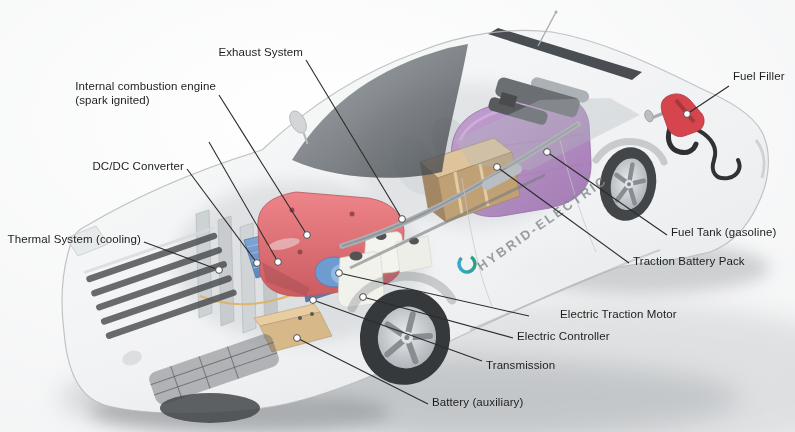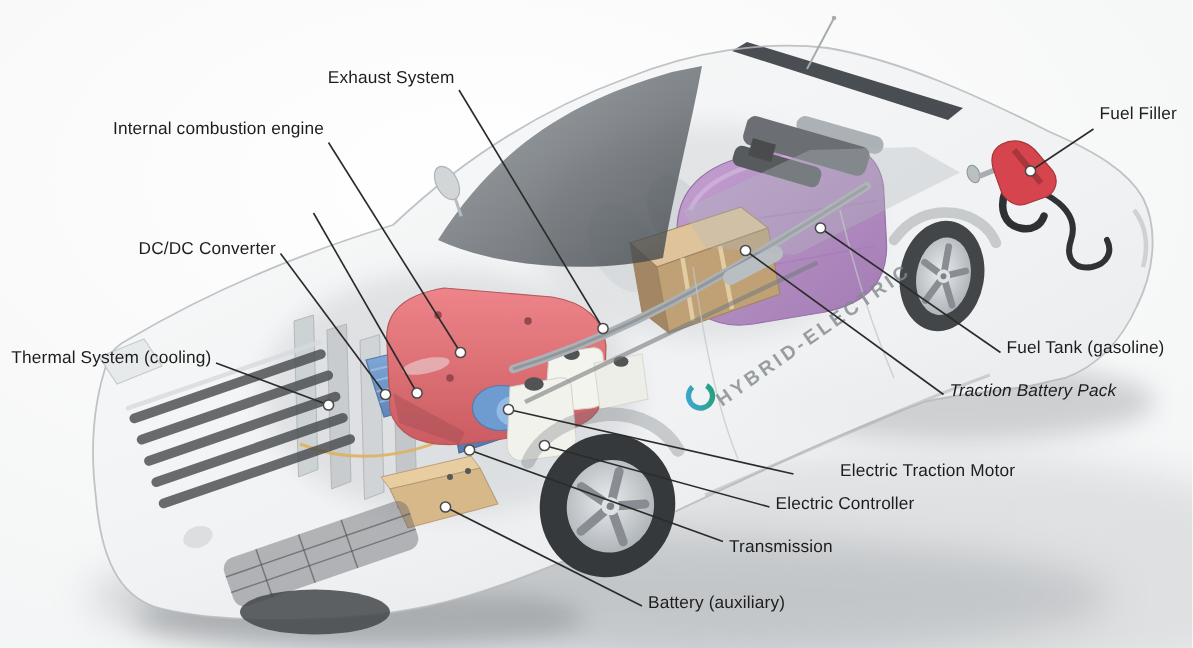--- a/index.html
+++ b/index.html
@@ -304,34 +304,35 @@
         <circle cx="297" cy="338" r="3.4" class="dot"></circle>
       </g>
 </svg>
 
 <div id="label-layer">
       <div class="callout right" style="top: 46px; right: 492px;">
         <div>Exhaust System</div>
       </div>
       <div class="callout right" style="top: 80px; right: 579px;">
         <div>Internal combustion engine</div>
+        <div>(spark ignited)</div>
       </div>
       <div class="callout right" style="top: 160px; right: 611px;">
         <div>DC/DC Converter</div>
       </div>
       <div class="callout right" style="top: 233px; right: 654px;">
         <div>Thermal System (cooling)</div>
       </div>
       <div class="callout left" style="top: 70px; left: 733px;">
         <div>Fuel Filler</div>
       </div>
       <div class="callout left" style="top: 226px; left: 671px;">
         <div>Fuel Tank (gasoline)</div>
       </div>
-      <div class="callout left" style="top: 255px; left: 633px; font-style: italic;">
+      <div class="callout left" style="top: 255px; left: 633px;">
         <div>Traction Battery Pack</div>
       </div>
       <div class="callout left" style="top: 308px; left: 533px; padding-left: 27px;">
         <div>Electric Traction Motor</div>
       </div>
       <div class="callout left" style="top: 330px; left: 517px;">
         <div>Electric Controller</div>
       </div>
       <div class="callout left" style="top: 359px; left: 486px;">
         <div>Transmission</div>

